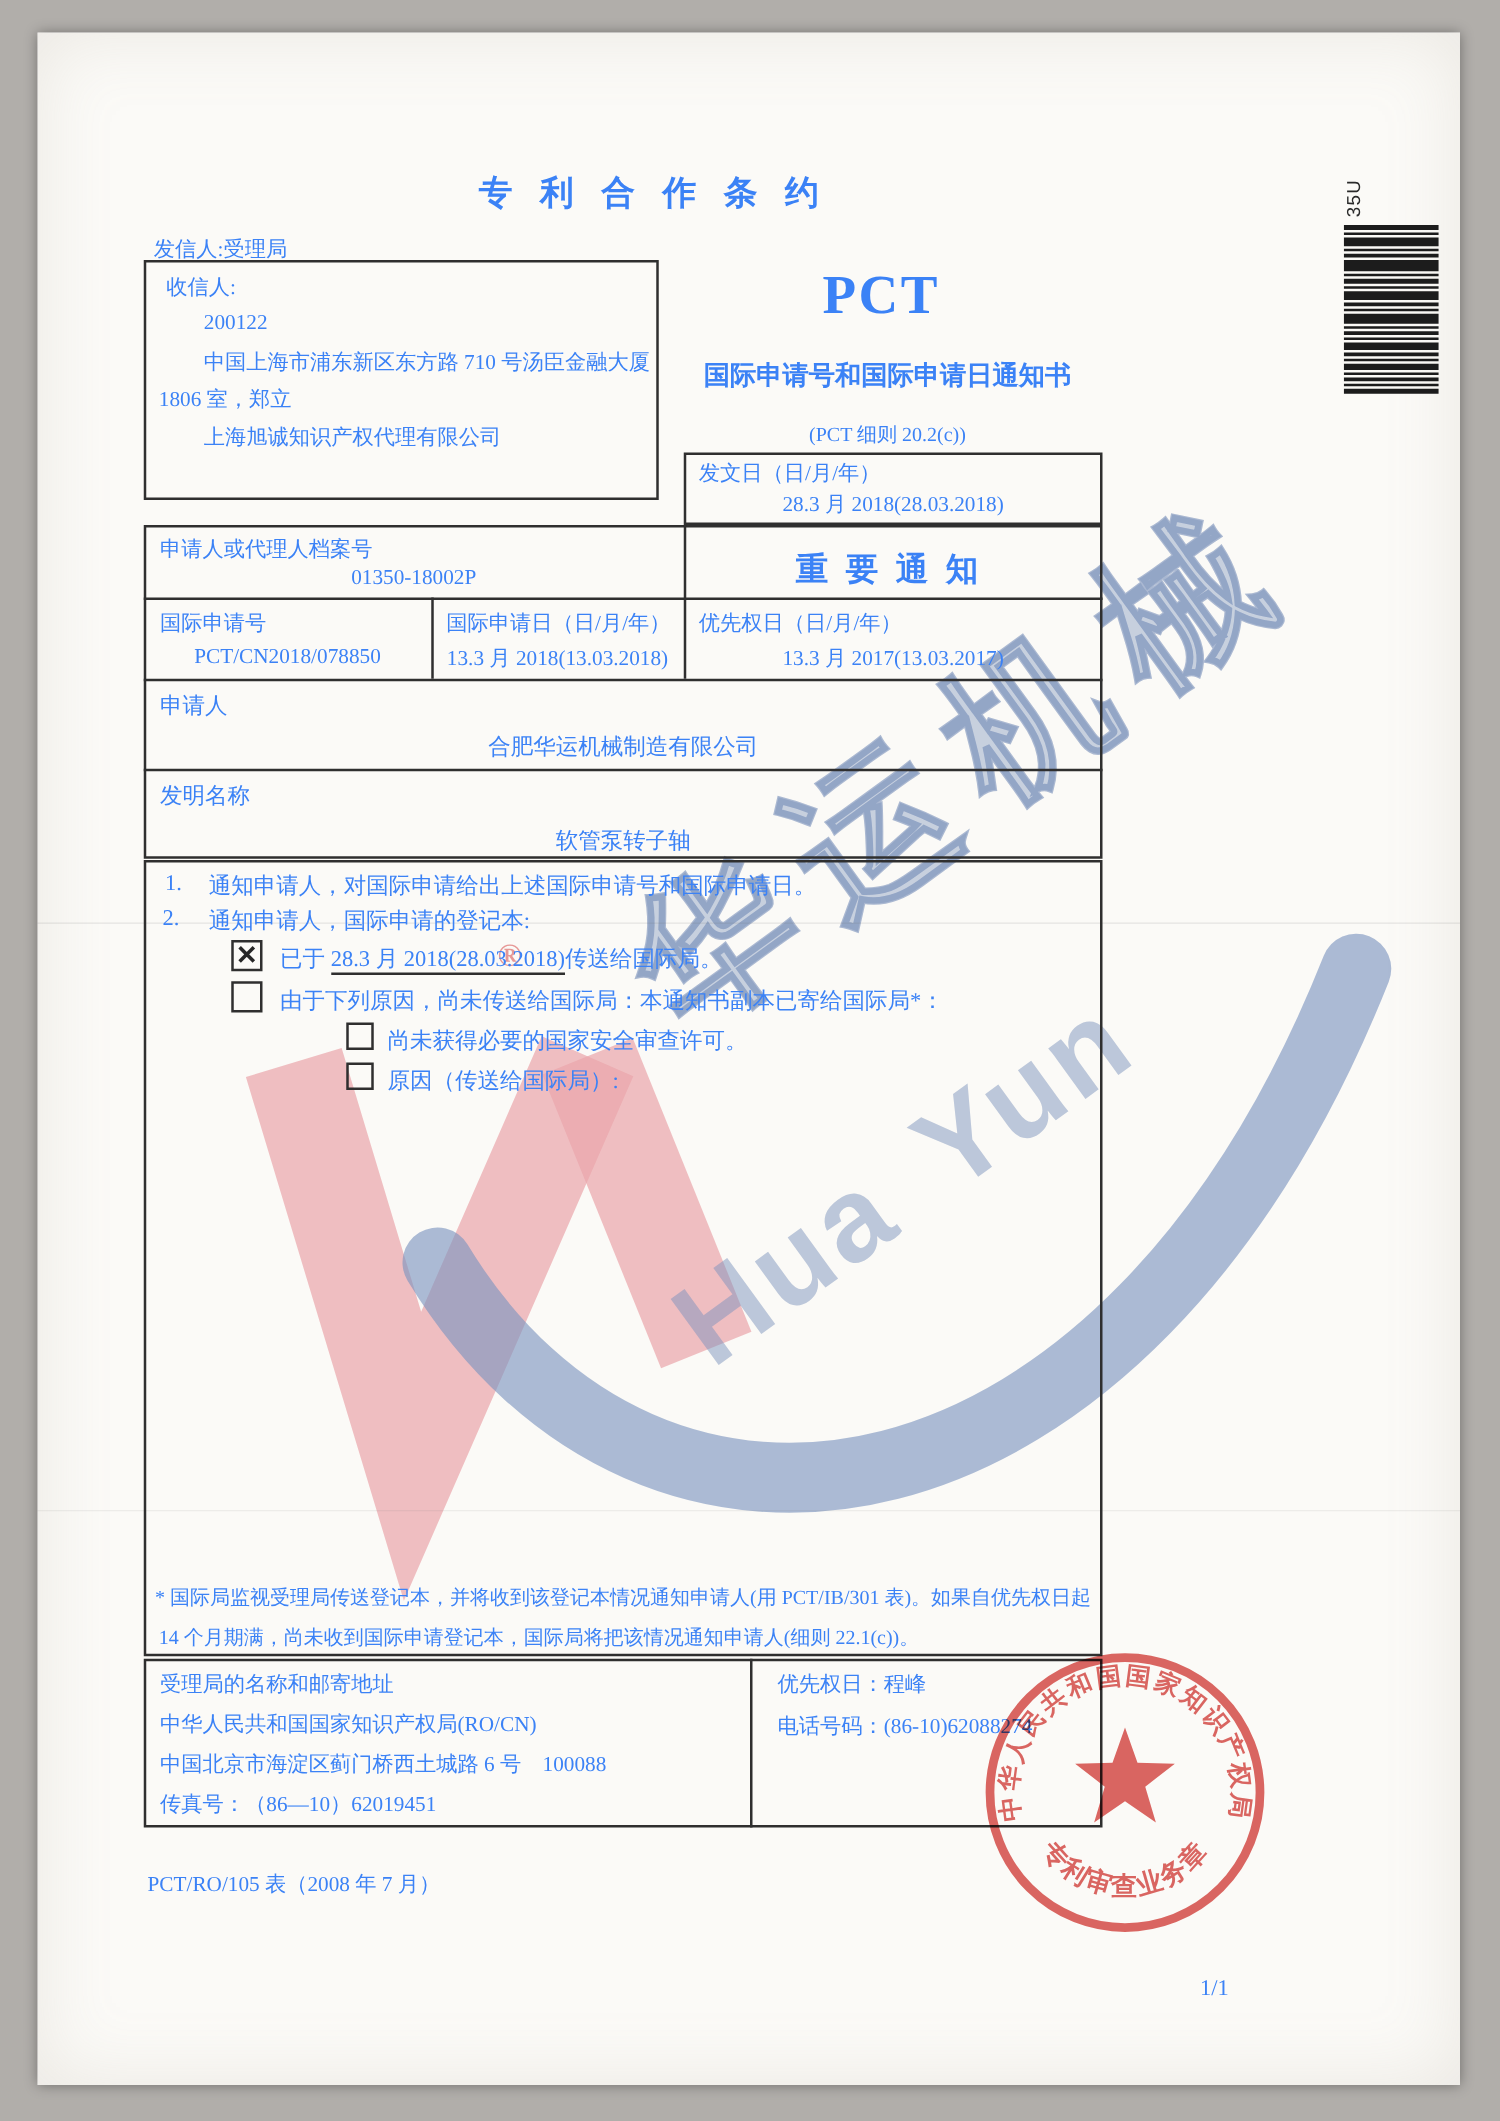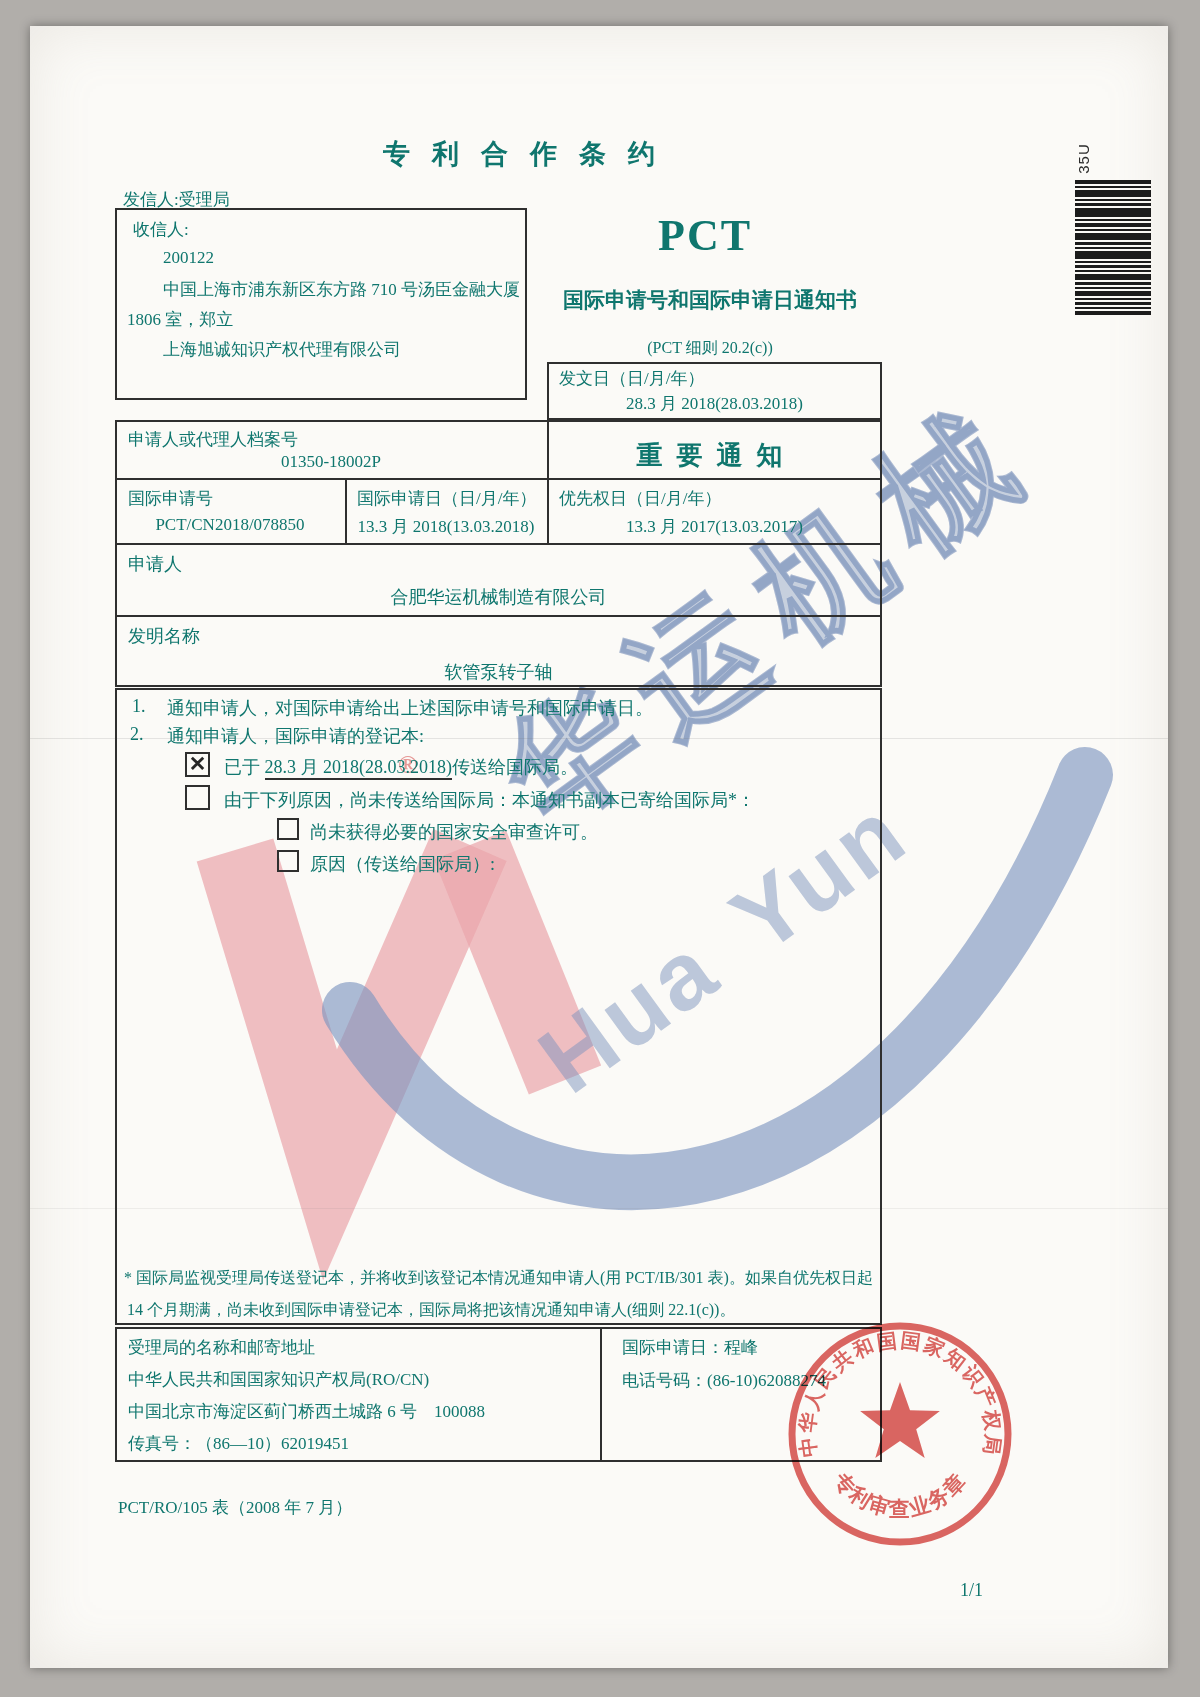--- a/index.html
+++ b/index.html
@@ -4,21 +4,21 @@
 <style>
   html,body{margin:0;padding:0;background:#b1aeaa;}
   .stage{position:relative;width:1200px;height:1697px;background:#b1aeaa;overflow:hidden;
          font-family:"Liberation Serif","DejaVu Serif",serif;}
   .sheet{position:absolute;left:30px;top:26px;width:1138px;height:1642px;
          background:#fbfaf7;box-shadow:0 0 10px rgba(0,0,0,.38), inset 0 0 60px rgba(160,150,135,.18);}
   .layer{position:absolute;inset:0;}
   .layer-watermark{z-index:1;mix-blend-mode:multiply;}
   .layer-content{z-index:3;}
   .layer-stamp{z-index:5;mix-blend-mode:multiply;}
-  .t{position:absolute;white-space:nowrap;color:#0f766e;}
+  .t{position:absolute;white-space:nowrap;color:#3b82f6;}
   .c{text-align:center;}
   .box{position:absolute;border:2px solid #2f2f2f;box-sizing:border-box;}
   .hline{position:absolute;height:2px;background:#2f2f2f;}
   .vline{position:absolute;width:2px;background:#2f2f2f;}
   .cb{position:absolute;border:2px solid #2f2f2f;box-sizing:border-box;
       text-align:center;font-weight:bold;color:#262626;}
   .cb-lg{width:25px;height:25px;font-size:21px;line-height:21px;}
   .cb-sm{width:22px;height:22px;font-size:18px;line-height:18px;}
   .underlined{border-bottom:2px solid #2f2f2f;padding-bottom:1px;}
   .title{font-size:27px;font-weight:bold;letter-spacing:22px;}
@@ -151,21 +151,21 @@
 
       <div class="t fs16" style="left:94px;top:1242px;">* 国际局监视受理局传送登记本，并将收到该登记本情况通知申请人(用 PCT/IB/301 表)。如果自优先权日起</div>
       <div class="t fs16" style="left:97px;top:1274px;">14 个月期满，尚未收到国际申请登记本，国际局将把该情况通知申请人(细则 22.1(c))。</div>
 
       <div class="box" style="left:85px;top:1301px;width:767px;height:135px;"></div>
       <div class="vline" style="left:570px;top:1301px;height:135px;"></div>
       <div class="t fs17" style="left:98px;top:1310px;">受理局的名称和邮寄地址</div>
       <div class="t fs17" style="left:98px;top:1342px;">中华人民共和国国家知识产权局(RO/CN)</div>
       <div class="t fs17" style="left:98px;top:1374px;">中国北京市海淀区蓟门桥西土城路 6 号　100088</div>
       <div class="t fs17" style="left:98px;top:1406px;">传真号：（86—10）62019451</div>
-      <div class="t fs17" style="left:592px;top:1310px;"><span>国际申请日：</span><span>程峰</span></div>
+      <div class="t fs17" style="left:592px;top:1310px;"><span>优先权日：</span><span>程峰</span></div>
       <div class="t fs17" style="left:592px;top:1343px;"><span>电话号码：</span><span>(86-10)62088274</span></div>
 
       <div class="t fs17" style="left:88px;top:1470px;">PCT/RO/105 表（2008 年 7 月）</div>
       <div class="t fs18" style="left:930px;top:1554px;">1/1</div>
     </div>
 
     <div class="layer layer-stamp">
       <svg style="position:absolute;left:752px;top:1290px;opacity:.88;" width="236" height="236" viewBox="-118 -118 236 236">
         <defs>
           <path id="arcTop" d="M -83,22 A 86,86 0 1 1 83,22" fill="none"></path>

